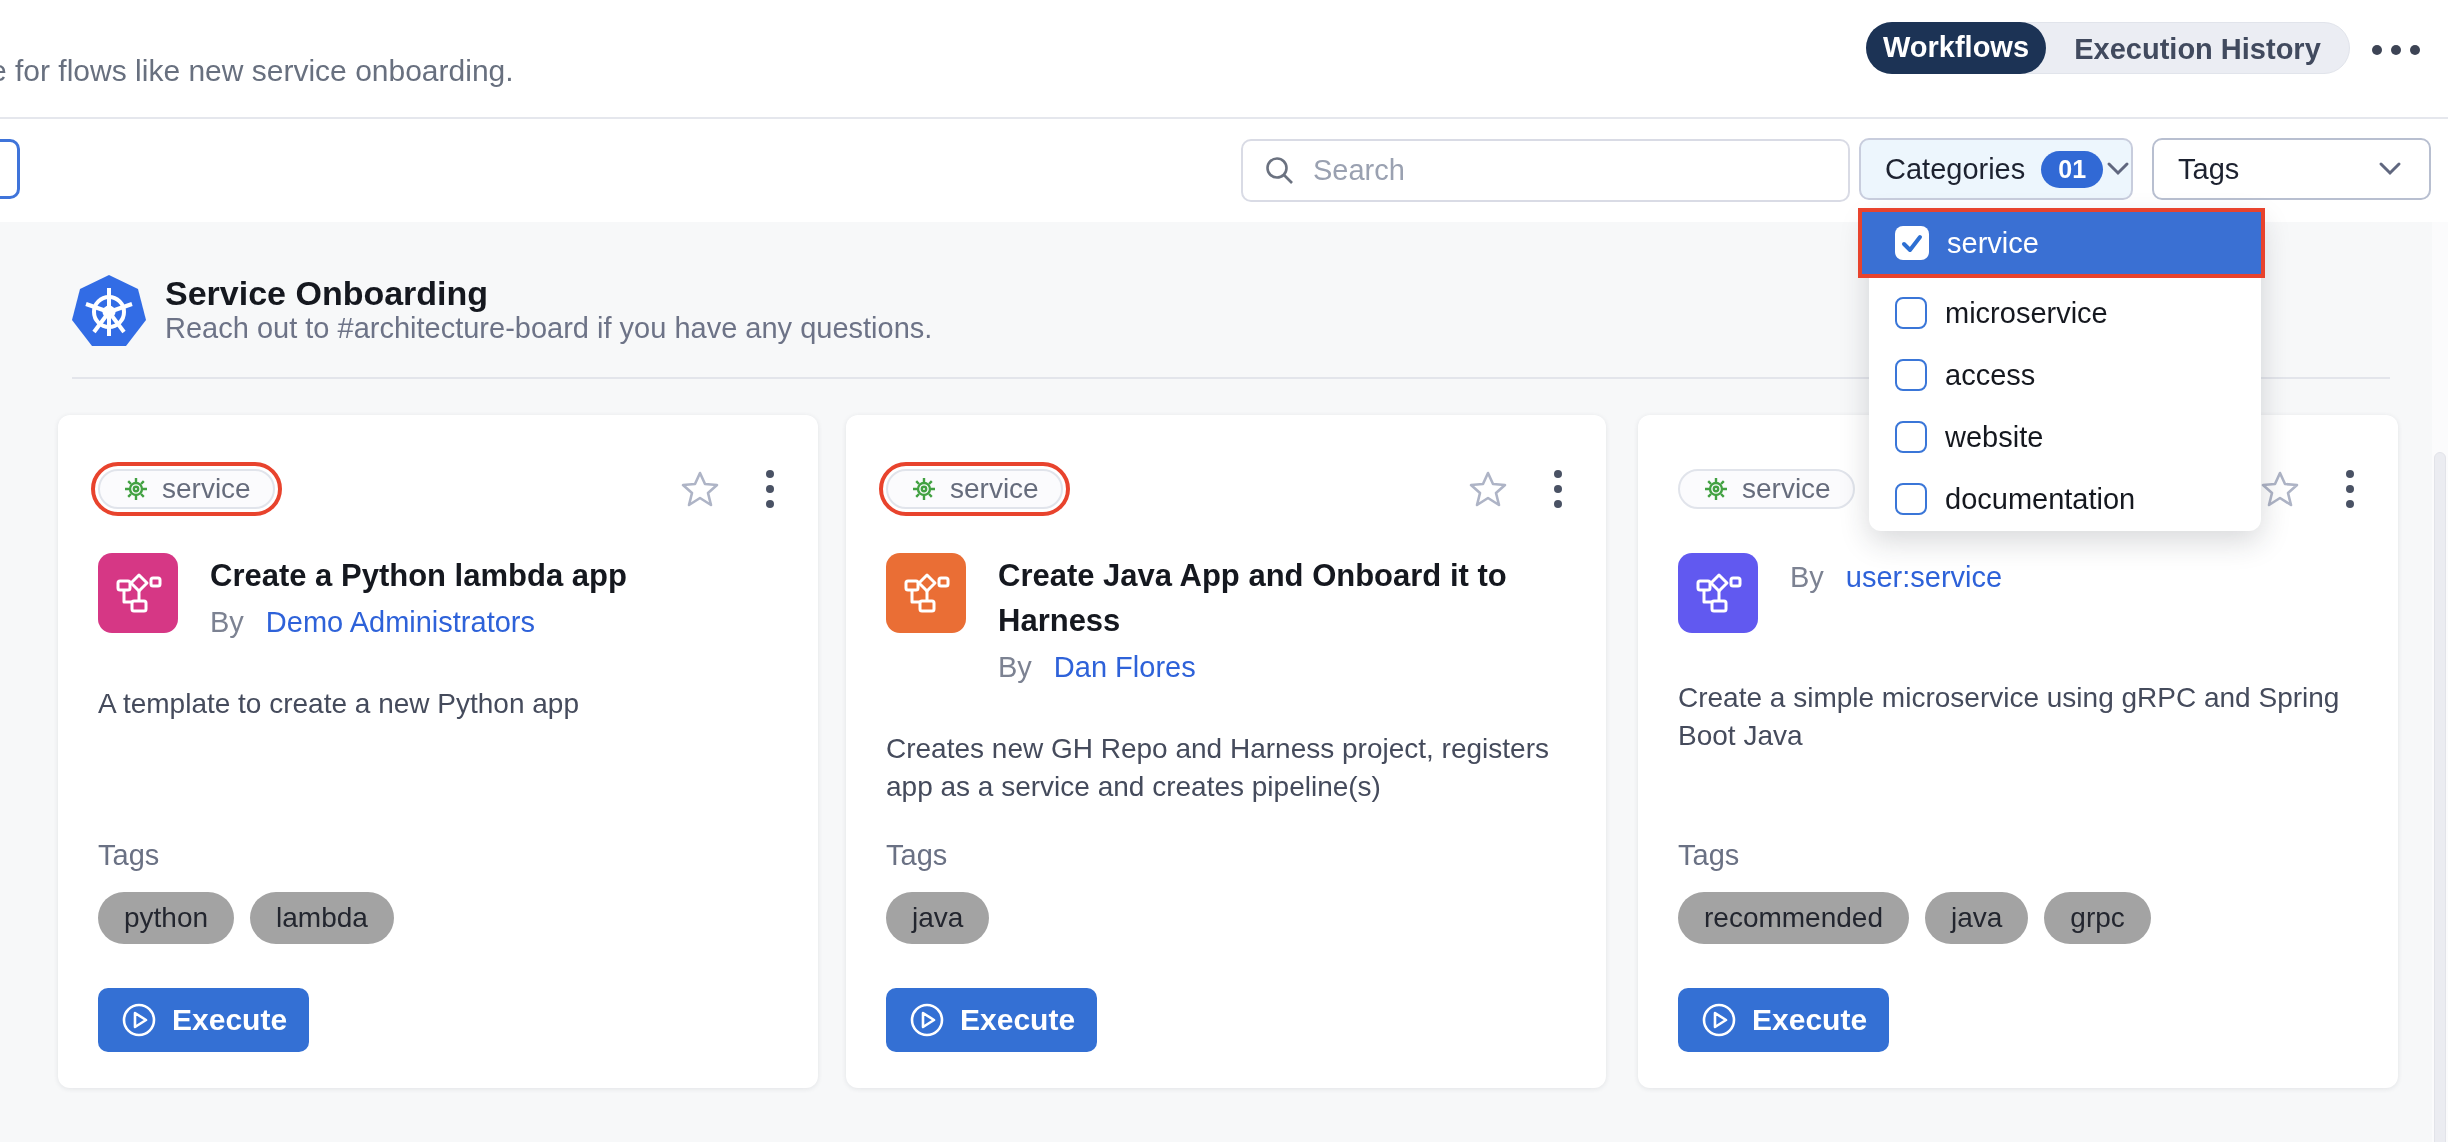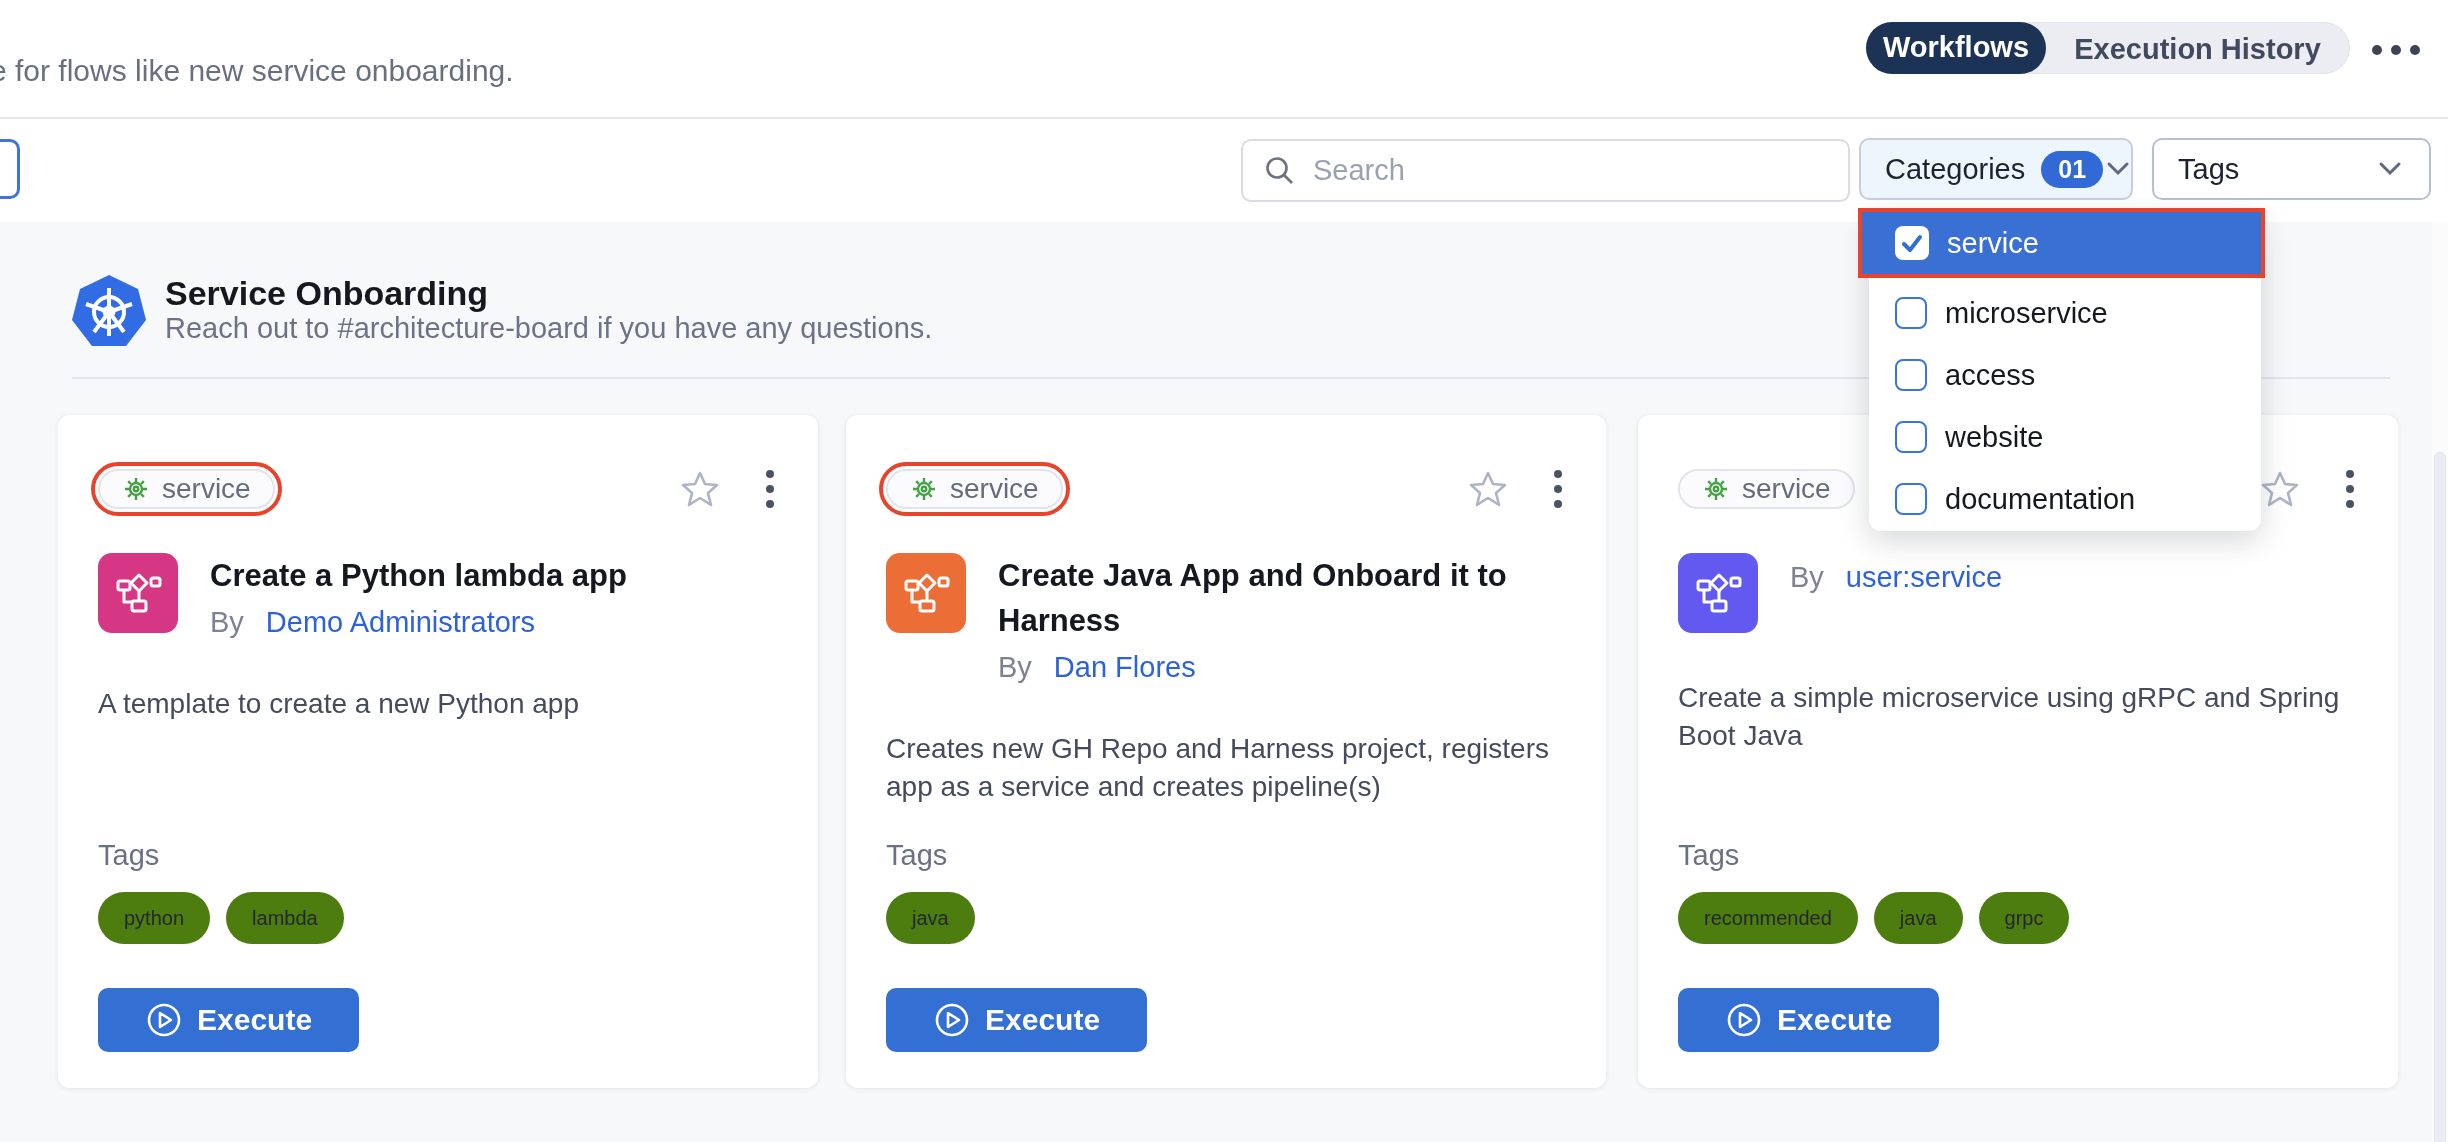--- a/index.html
+++ b/index.html
@@ -52,22 +52,22 @@
   .icon-tile { width:80px; height:80px; border-radius:14px; flex:none; display:flex; align-items:center; justify-content:center; }
   .title-col { margin-left:32px; }
   .card-title { font-size:31px; font-weight:700; color:#15181f; line-height:45px; }
   .by-line { margin-top:8px; font-size:29px; color:#7c8292; display:flex; gap:22px; }
   .by-link { color:#2e62d9; cursor:pointer; }
 
   .card-desc { margin-top:46px; font-size:28px; color:#454b5c; line-height:38px; }
   .card-spacer { flex:1; }
   .tags-label { font-size:29px; color:#6a7184; }
   .tag-row { display:flex; gap:16px; margin-top:20px; }
-  .tag-pill { height:52px; padding:4px 26px; background:#4d7c0f; border-radius:26px; display:flex; align-items:center; font-size:20px; color:#23262f; }
-  .execute-btn { margin-top:44px; align-self:flex-start; height:64px; padding:0 47px; background:#3470d4; border:none; border-radius:10px; display:flex; align-items:center; gap:14px; color:#ffffff; font-size:30px; font-weight:700; cursor:pointer; font-family:"Liberation Sans",sans-serif; }
+  .tag-pill { height:52px; padding:4px 26px; background:#a3a3a3; border-radius:26px; display:flex; align-items:center; font-size:28px; color:#23262f; }
+  .execute-btn { margin-top:44px; align-self:flex-start; height:64px; padding:0 22px; background:#3470d4; border:none; border-radius:10px; display:flex; align-items:center; gap:14px; color:#ffffff; font-size:30px; font-weight:700; cursor:pointer; font-family:"Liberation Sans",sans-serif; }
 
   
   .dropdown-panel { position:absolute; left:1869px; top:212px; width:392px; height:319px; background:#ffffff; border-radius:0 0 12px 12px; box-shadow:0 10px 30px rgba(31,37,51,.18); z-index:50; padding-top:70px; }
   .dd-row { height:62px; display:flex; align-items:center; padding-left:26px; gap:18px; font-size:29px; color:#15181f; cursor:pointer; }
   .dd-check { width:32px; height:32px; border:2.5px solid #3a76d8; border-radius:8px; background:#fff; flex:none; }
   .dd-selected { position:absolute; left:1858px; top:208px; width:407px; height:70px; background:#3a70d3; border:4px solid #e8432d; z-index:55; display:flex; align-items:center; padding-left:33px; gap:18px; font-size:29px; color:#ffffff; cursor:pointer; }
   .dd-check-on { width:34px; height:34px; background:#ffffff; border-radius:8px; flex:none; display:flex; align-items:center; justify-content:center; }
 
   
   .scroll-track { position:absolute; right:0; top:222px; width:16px; height:920px; background:#fbfbfc; z-index:60; }

